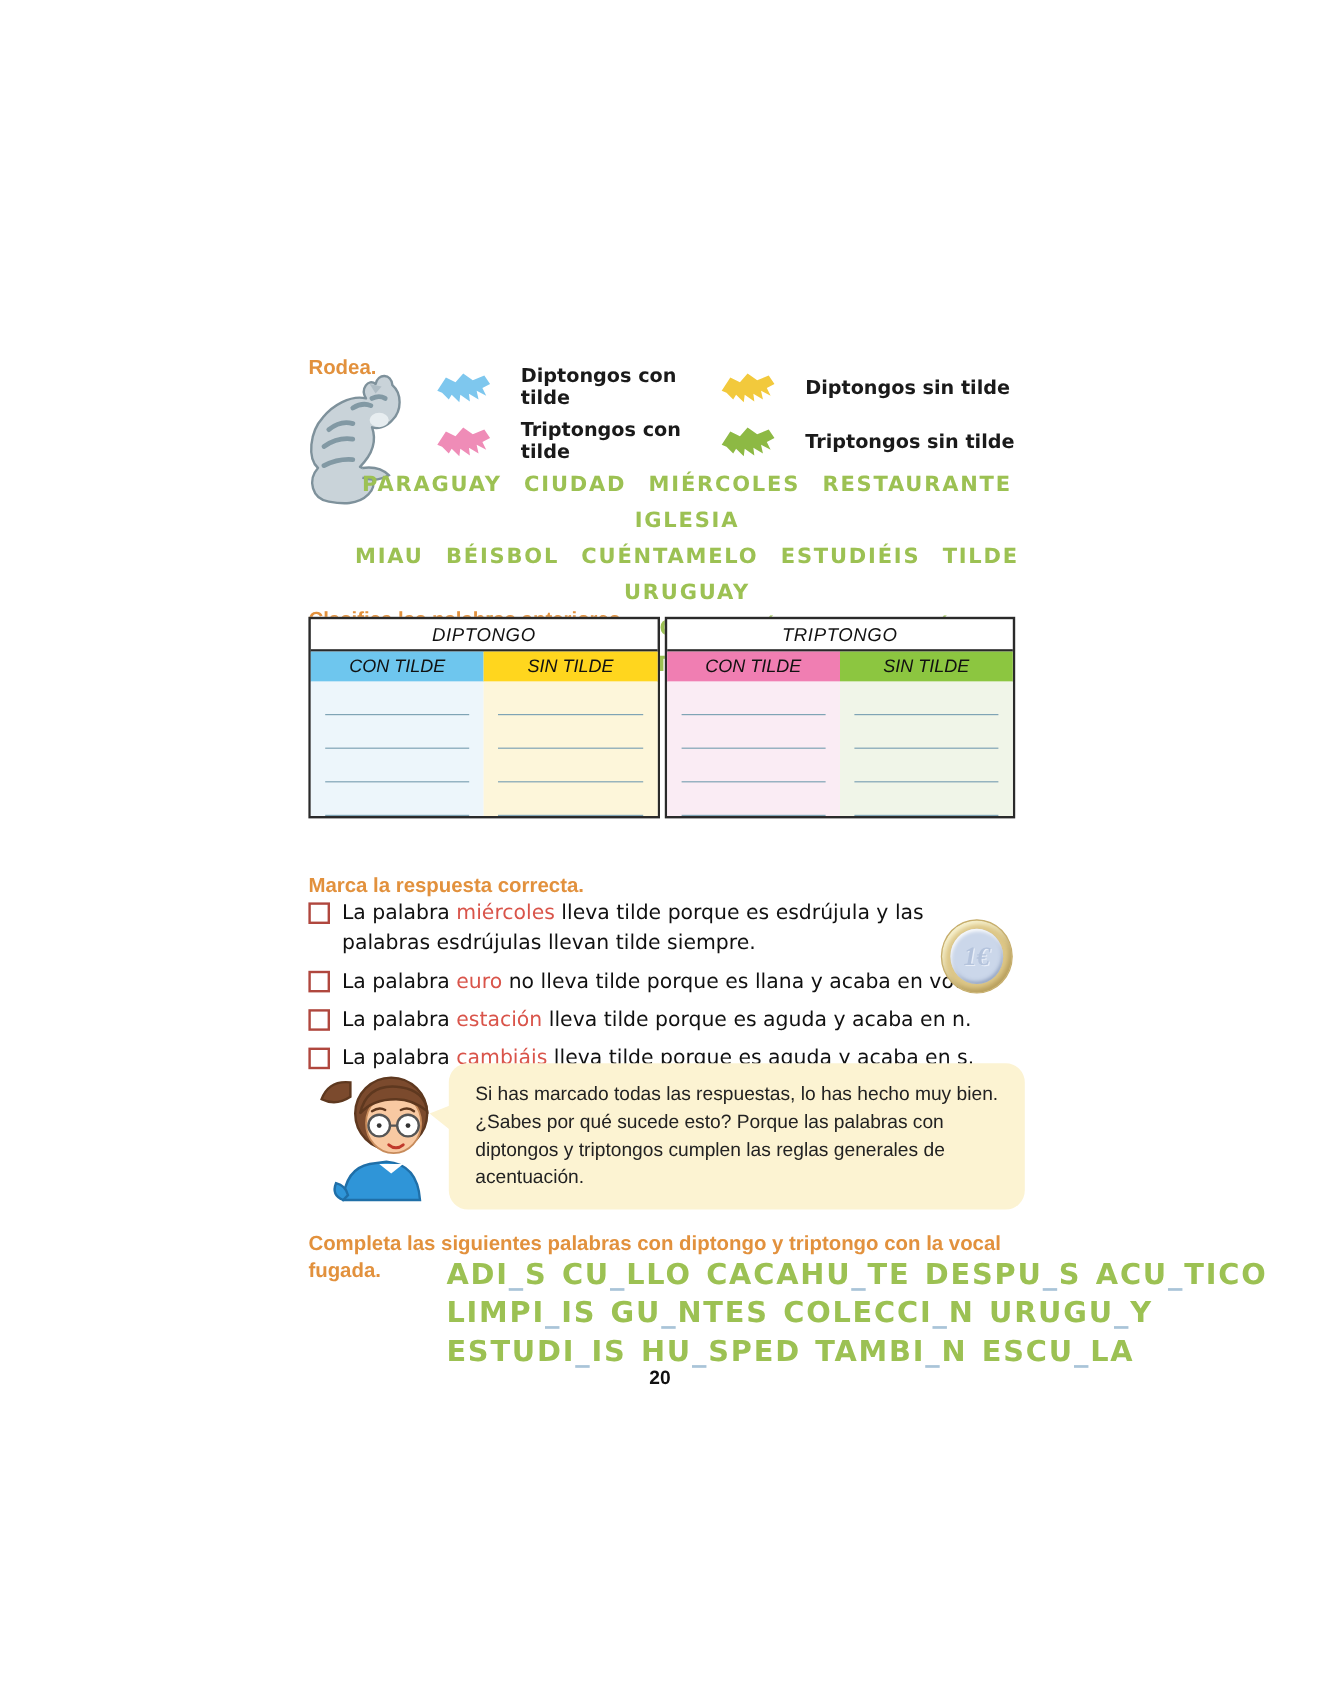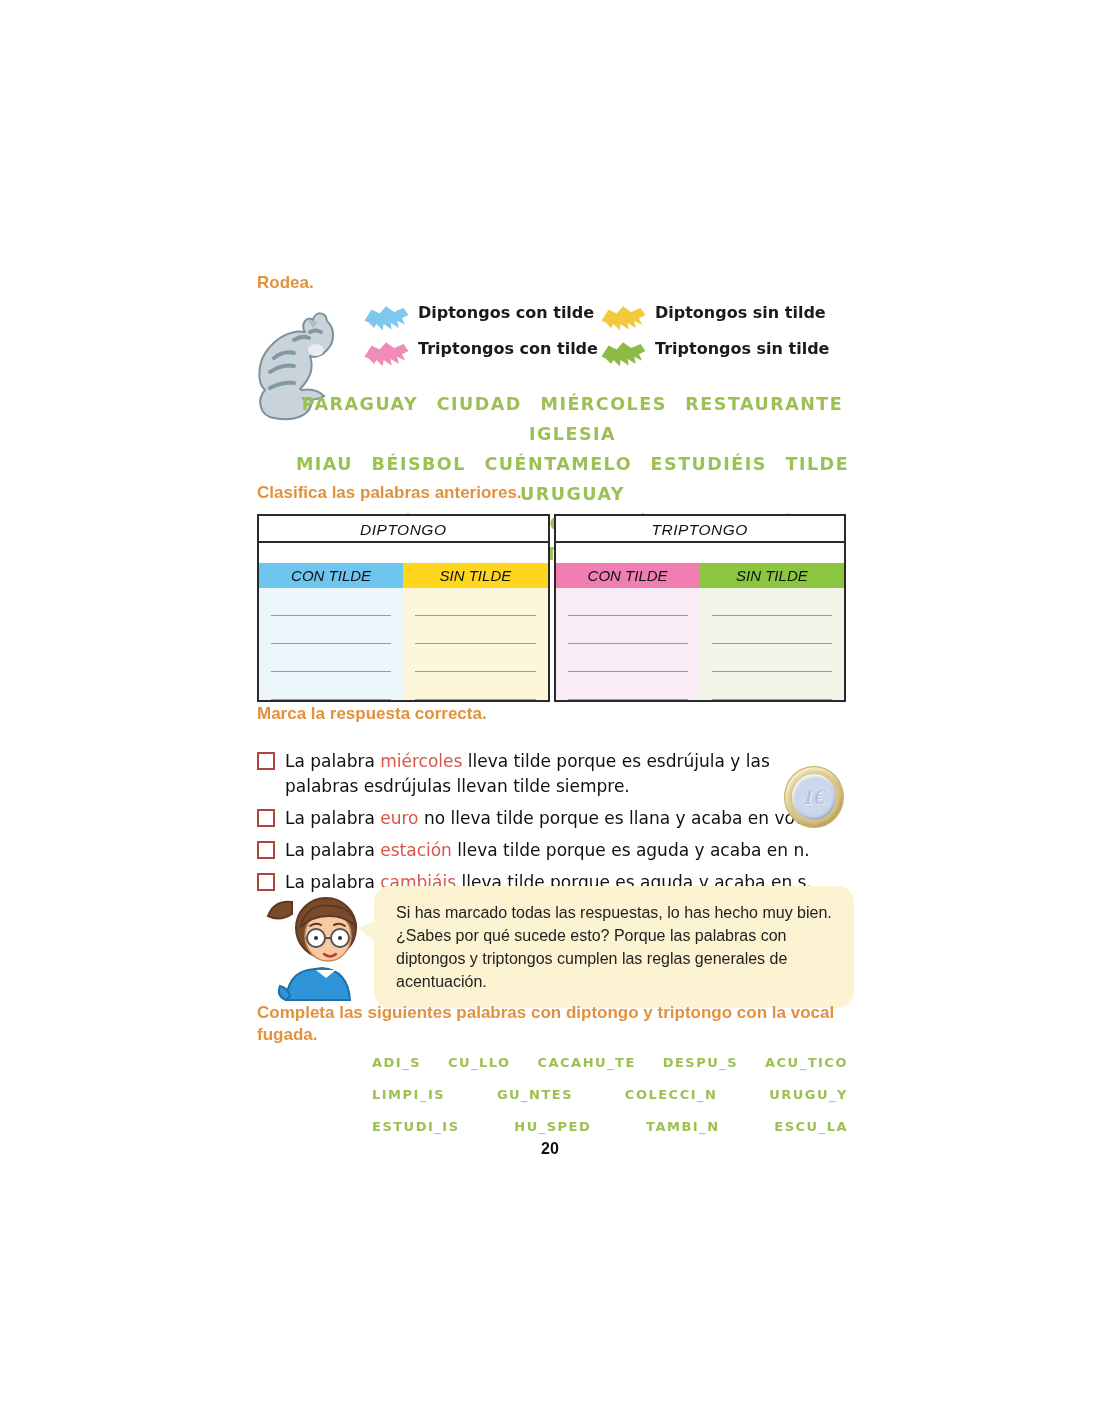--- a/index.html
+++ b/index.html
@@ -3,42 +3,42 @@
 <meta charset="utf-8">
 <style>
   * { margin:0; padding:0; box-sizing:border-box; }
   html,body { background:#ffffff; }
   .page {
     position:relative; width:1100px; height:1422px; background:#ffffff;
     font-family:"Liberation Sans", sans-serif; overflow:hidden;
   }
   .heading {
     position:absolute; font-size:17px; font-weight:bold; color:#E2913D;
-    font-family:"Liberation Sans", sans-serif; line-height:22px;
+    font-family:"Liberation Sans", sans-serif; line-height:22px;margin-top:24px;
   }
   .comic { font-family:"DejaVu Sans", sans-serif; }
 
   
   .legend { position:absolute; left:362px; top:303px; width:492px;
     display:grid; grid-template-columns:237px 255px; row-gap:7px; }
-  .legend-item { display:flex; align-items:flex-start; gap:8px; }
+  .legend-item { display:flex; align-items:center; gap:24px; }
   .legend-item svg { flex:0 0 auto; }
   .legend-label { font-size:16px; font-weight:bold; color:#1a1a1a; }
 
   
   .rodea-words { position:absolute; left:290px; top:389px; width:565px;
     text-align:center; color:#9CC153; font-size:17.5px; line-height:30px;
     letter-spacing:1.5px; word-spacing:11px; font-weight:bold; }
 
   
   .tbl { position:absolute; left:257px; top:514px; width:589px; display:flex; gap:4px;font-style:italic; }
   .tbl-group { flex:1; border:2px solid #2a2a2a; background:#fff; }
   .tbl-title { height:27px; line-height:27px; text-align:center; font-size:15.5px;
     color:#111; border-bottom:2px solid #2a2a2a; letter-spacing:0.5px; }
-  .tbl-sub { display:flex;margin-top:20px; }
+  .tbl-sub { display:flex; }
   .tbl-col { flex:1; }
   .tbl-colhead { height:25px; line-height:25px; text-align:center; font-size:15px; color:#111; }
   .tbl-body { height:112px; padding:0 12px; }
   .wline { height:28px; border-bottom:1px solid #7FA4B5; }
 
   
   .marca-list { position:absolute; left:257px; top:729px; width:600px;margin-top:20px; }
   .marca-item { display:flex; align-items:flex-start; margin-bottom:7px; }
   .cbx { flex:0 0 auto; width:18px; height:18px; border:2px solid #B0473E;
     margin:3px 10px 0 0; background:#fff; }
@@ -61,21 +61,21 @@
     background:#FCF3D2; border-radius:16px; padding:15px 22px; }
   .bubble-tail { position:absolute; left:-16px; top:34px; width:0; height:0;
     border-top:8px solid transparent; border-bottom:16px solid transparent;
     border-right:20px solid #FCF3D2; }
   .bubble-text { font-size:16px; line-height:23px; color:#222; }
 
   
   .completa-heading { width:612px; }
   .fill-rows { position:absolute; left:372px; top:1046px; width:476px; }
   .fill-row { display:flex; justify-content:space-between; height:32px;
-    align-items:center; color:#9CC153; font-size:13px; font-weight:bold; letter-spacing:1.5px; }
+    align-items:center; color:#9CC153; font-size:24px; font-weight:bold; letter-spacing:1.5px;gap:12px; }
   .gap { color:#A9C4D8; font-weight:bold; }
 
   
   .butterfly { position:absolute; left:250px; top:1036px; width:114px; height:110px; }
   .butterfly-note { position:absolute; left:0; top:24px; width:114px; text-align:center;
     font-size:15px; font-weight:bold; color:#111; line-height:18px; }
 
   
   .cat { position:absolute; left:250px; top:298px; }
   .girl { position:absolute; left:252px; top:880px; }

